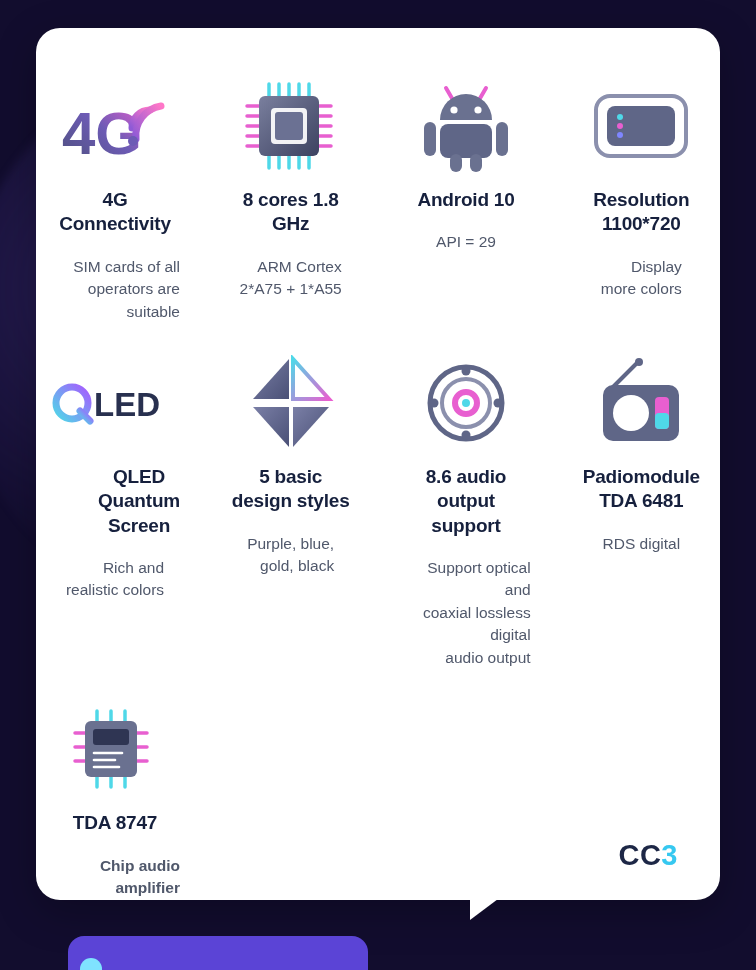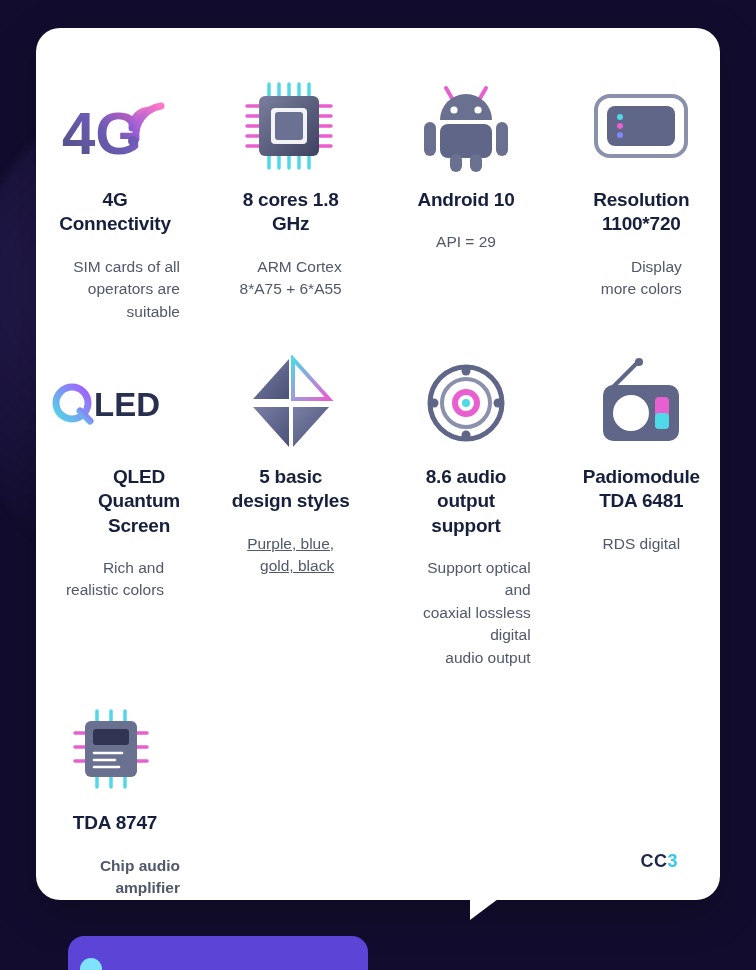--- a/index.html
+++ b/index.html
@@ -88,21 +88,21 @@
     margin-top: 19px;
     font-size: 15.5px;
     color: #50586b;
     text-align: right;
     line-height: 1.45;
   }
   .brand {
     position: absolute;
     right: 42px;
     bottom: 28px;
-    font-size: 18px;
+    font-size: 29px;
     font-weight: bold;
     letter-spacing: 0.5px;
     color: #1d2746;
   }
   .brand .c3 { color: #36c8f0; }
 
   
   .bottom-panel {
     position: absolute;
     left: 68px;
@@ -193,21 +193,21 @@
                 <line x1="76" y1="58" x2="90" y2="58"></line>
               <line x1="76" y1="68" x2="90" y2="68"></line>
             </g>
             <rect x="18" y="18" width="60" height="60" rx="6" fill="url(#gchip)"></rect>
             <rect x="30" y="30" width="36" height="36" rx="4" fill="#ffffff" opacity="0.92"></rect>
             <rect x="34" y="34" width="28" height="28" rx="3" fill="#6b7193"></rect>
           </svg>
         </div>
         <div class="title">8 cores 1.8 GHz</div>
         <div class="sub" style="white-space: pre-line;">ARM Cortex
-8*A75 + 6*A55</div>
+2*A75 + 1*A55</div>
       </div>
 
       <div class="cell">
         <div class="icon-wrap">
           <svg width="96" height="92" viewBox="0 0 96 92">
             <g stroke="#e85fd0" stroke-width="4" stroke-linecap="round">
               <line x1="28" y1="8" x2="35" y2="20"></line>
               <line x1="68" y1="8" x2="61" y2="20"></line>
             </g>
             <path d="M22 40 a26 26 0 0 1 52 0 z" fill="#6a7190"></path>
@@ -274,21 +274,21 @@
               </linearGradient>
             </defs>
             <path d="M46 4 L46 44 L10 44 Z" fill="url(#gp1)"></path>
             <path d="M50 4 L50 44 L86 44 Z" fill="none" stroke="url(#gp2)" stroke-width="4"></path>
             <path d="M46 92 L46 52 L10 52 Z" fill="url(#gp1)"></path>
             <path d="M50 92 L50 52 L86 52 Z" fill="url(#gp1)"></path>
           </svg>
         </div>
         <div class="title" style="white-space: pre-line;">5 basic
 design styles</div>
-        <div class="sub" style="white-space: pre-line; text-decoration: underline;">Purple, blue,
+        <div class="sub" style="white-space: pre-line;">Purple, blue,
 gold, black</div>
       </div>
 
       <div class="cell">
         <div class="icon-wrap">
           <svg width="92" height="92" viewBox="0 0 92 92">
             <circle cx="46" cy="46" r="36" fill="none" stroke="#5f6687" stroke-width="5"></circle>
             <circle cx="46" cy="46" r="24" fill="none" stroke="#8b90ad" stroke-width="4"></circle>
             <circle cx="46" cy="46" r="11" fill="none" stroke="#e85fd0" stroke-width="6"></circle>
             <circle cx="46" cy="46" r="4" fill="#4fd8e8"></circle>

